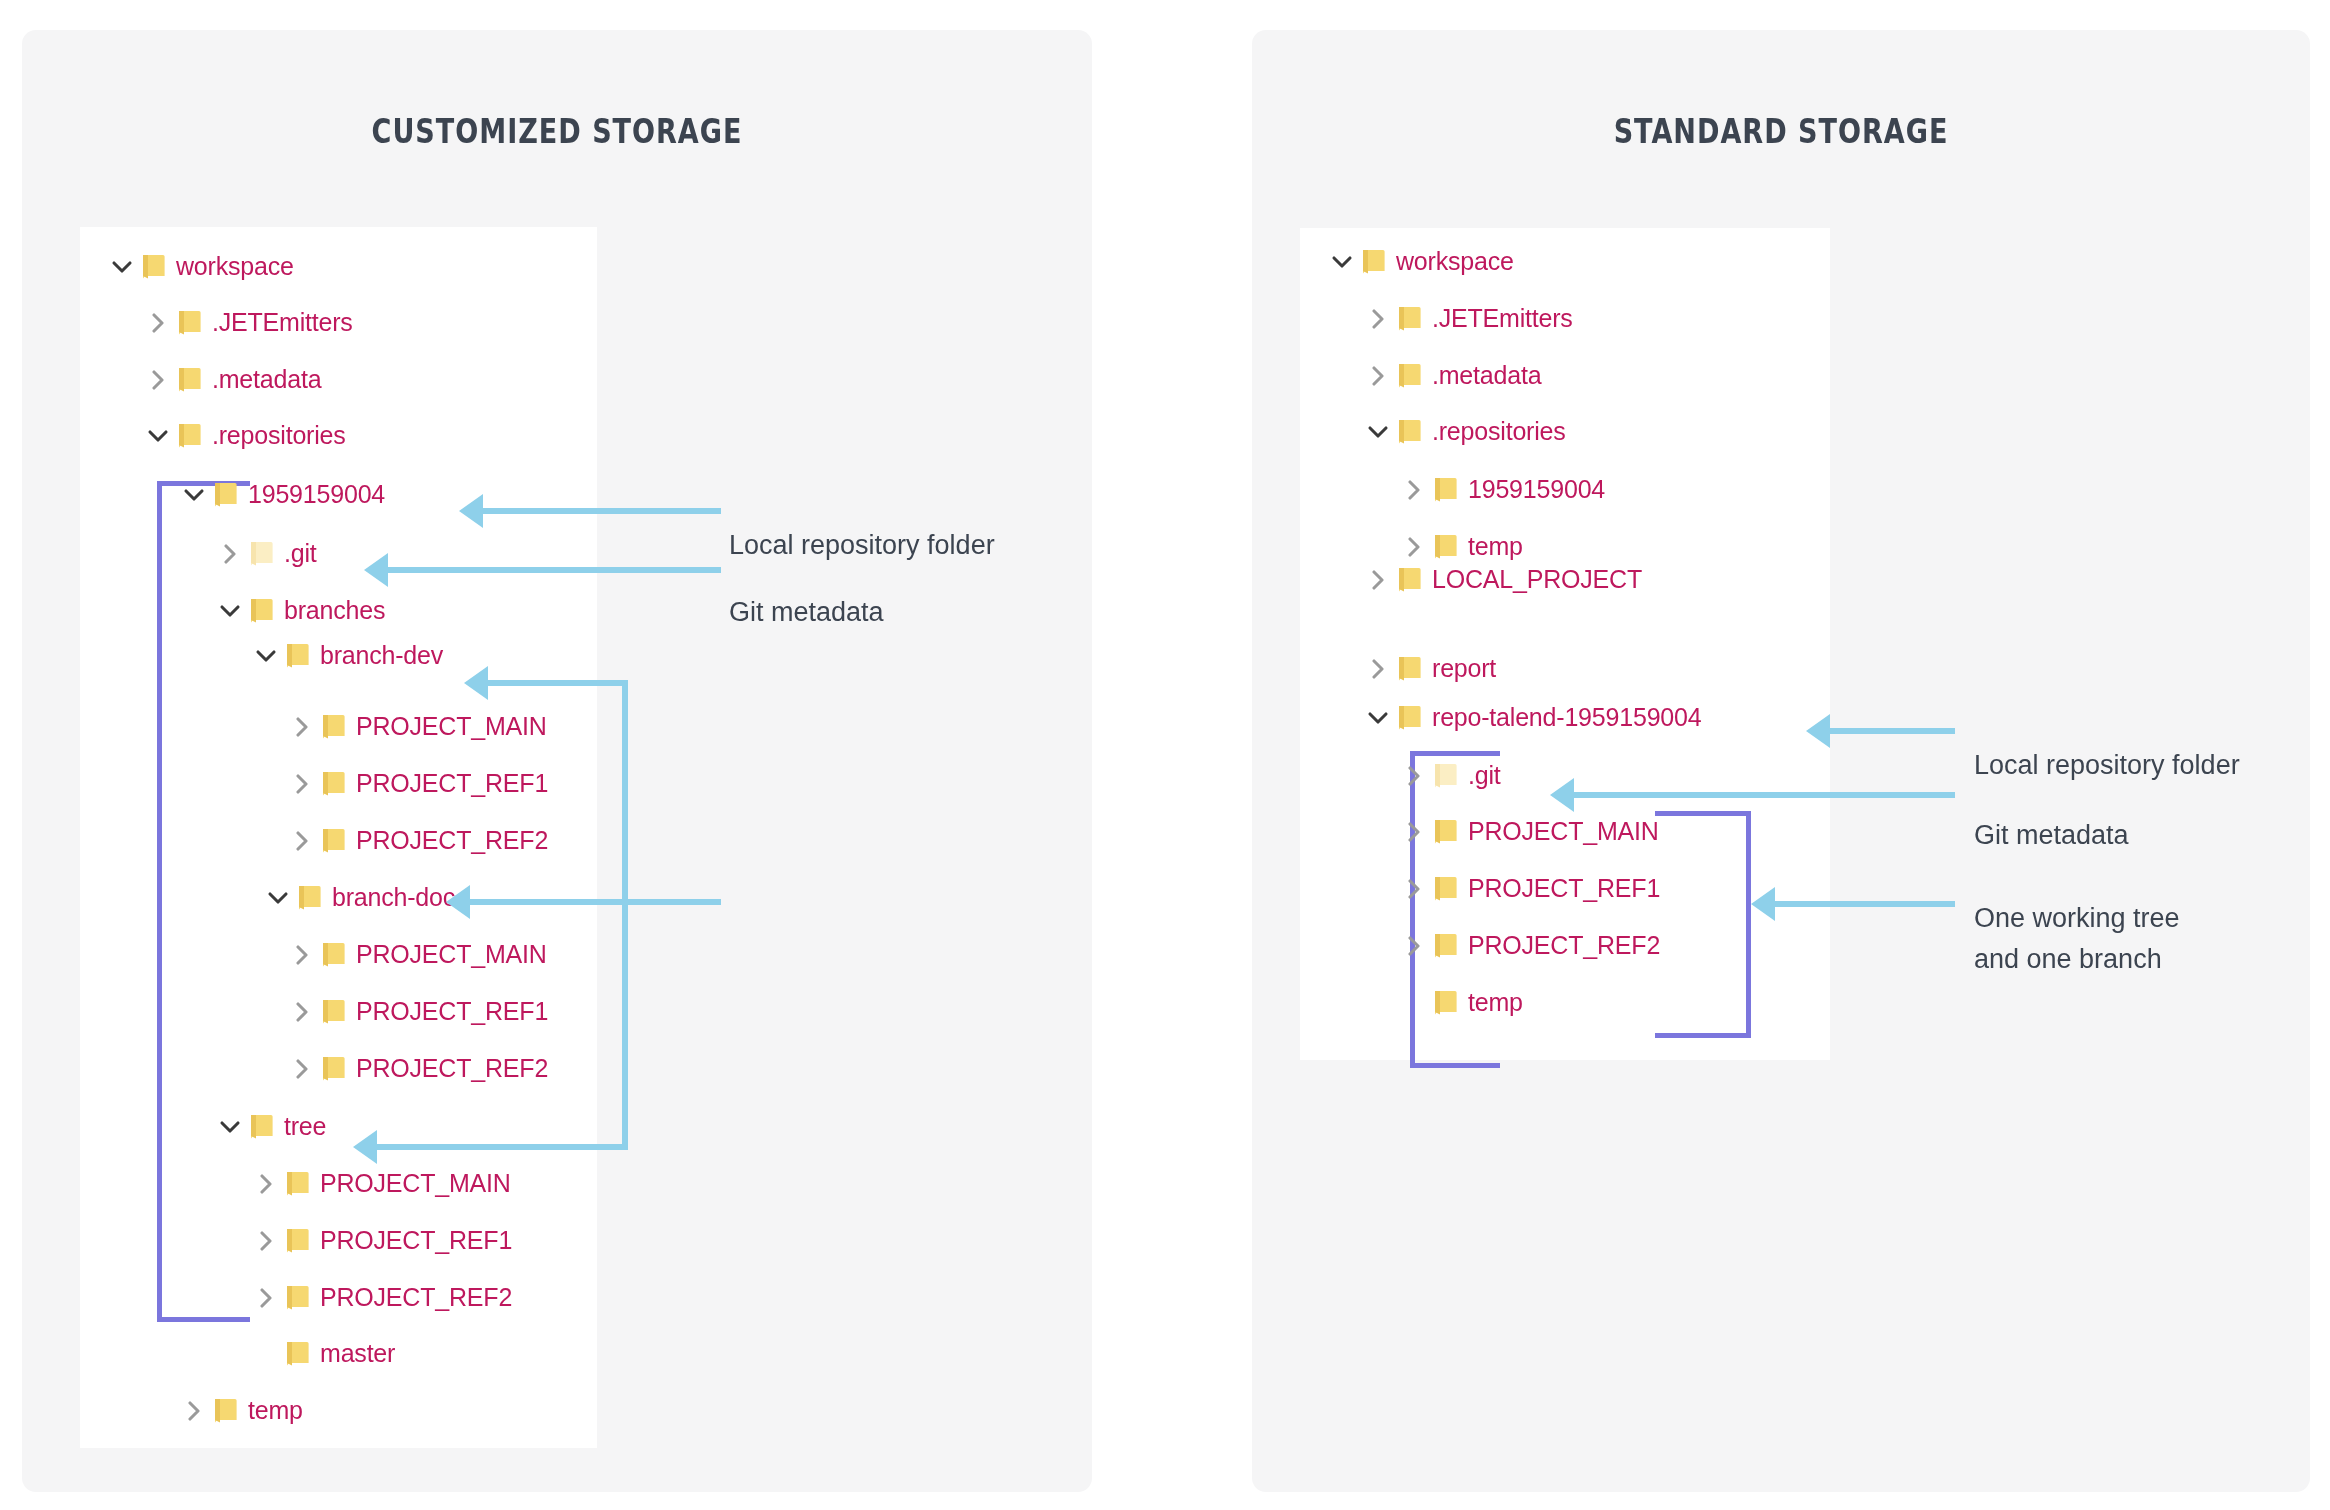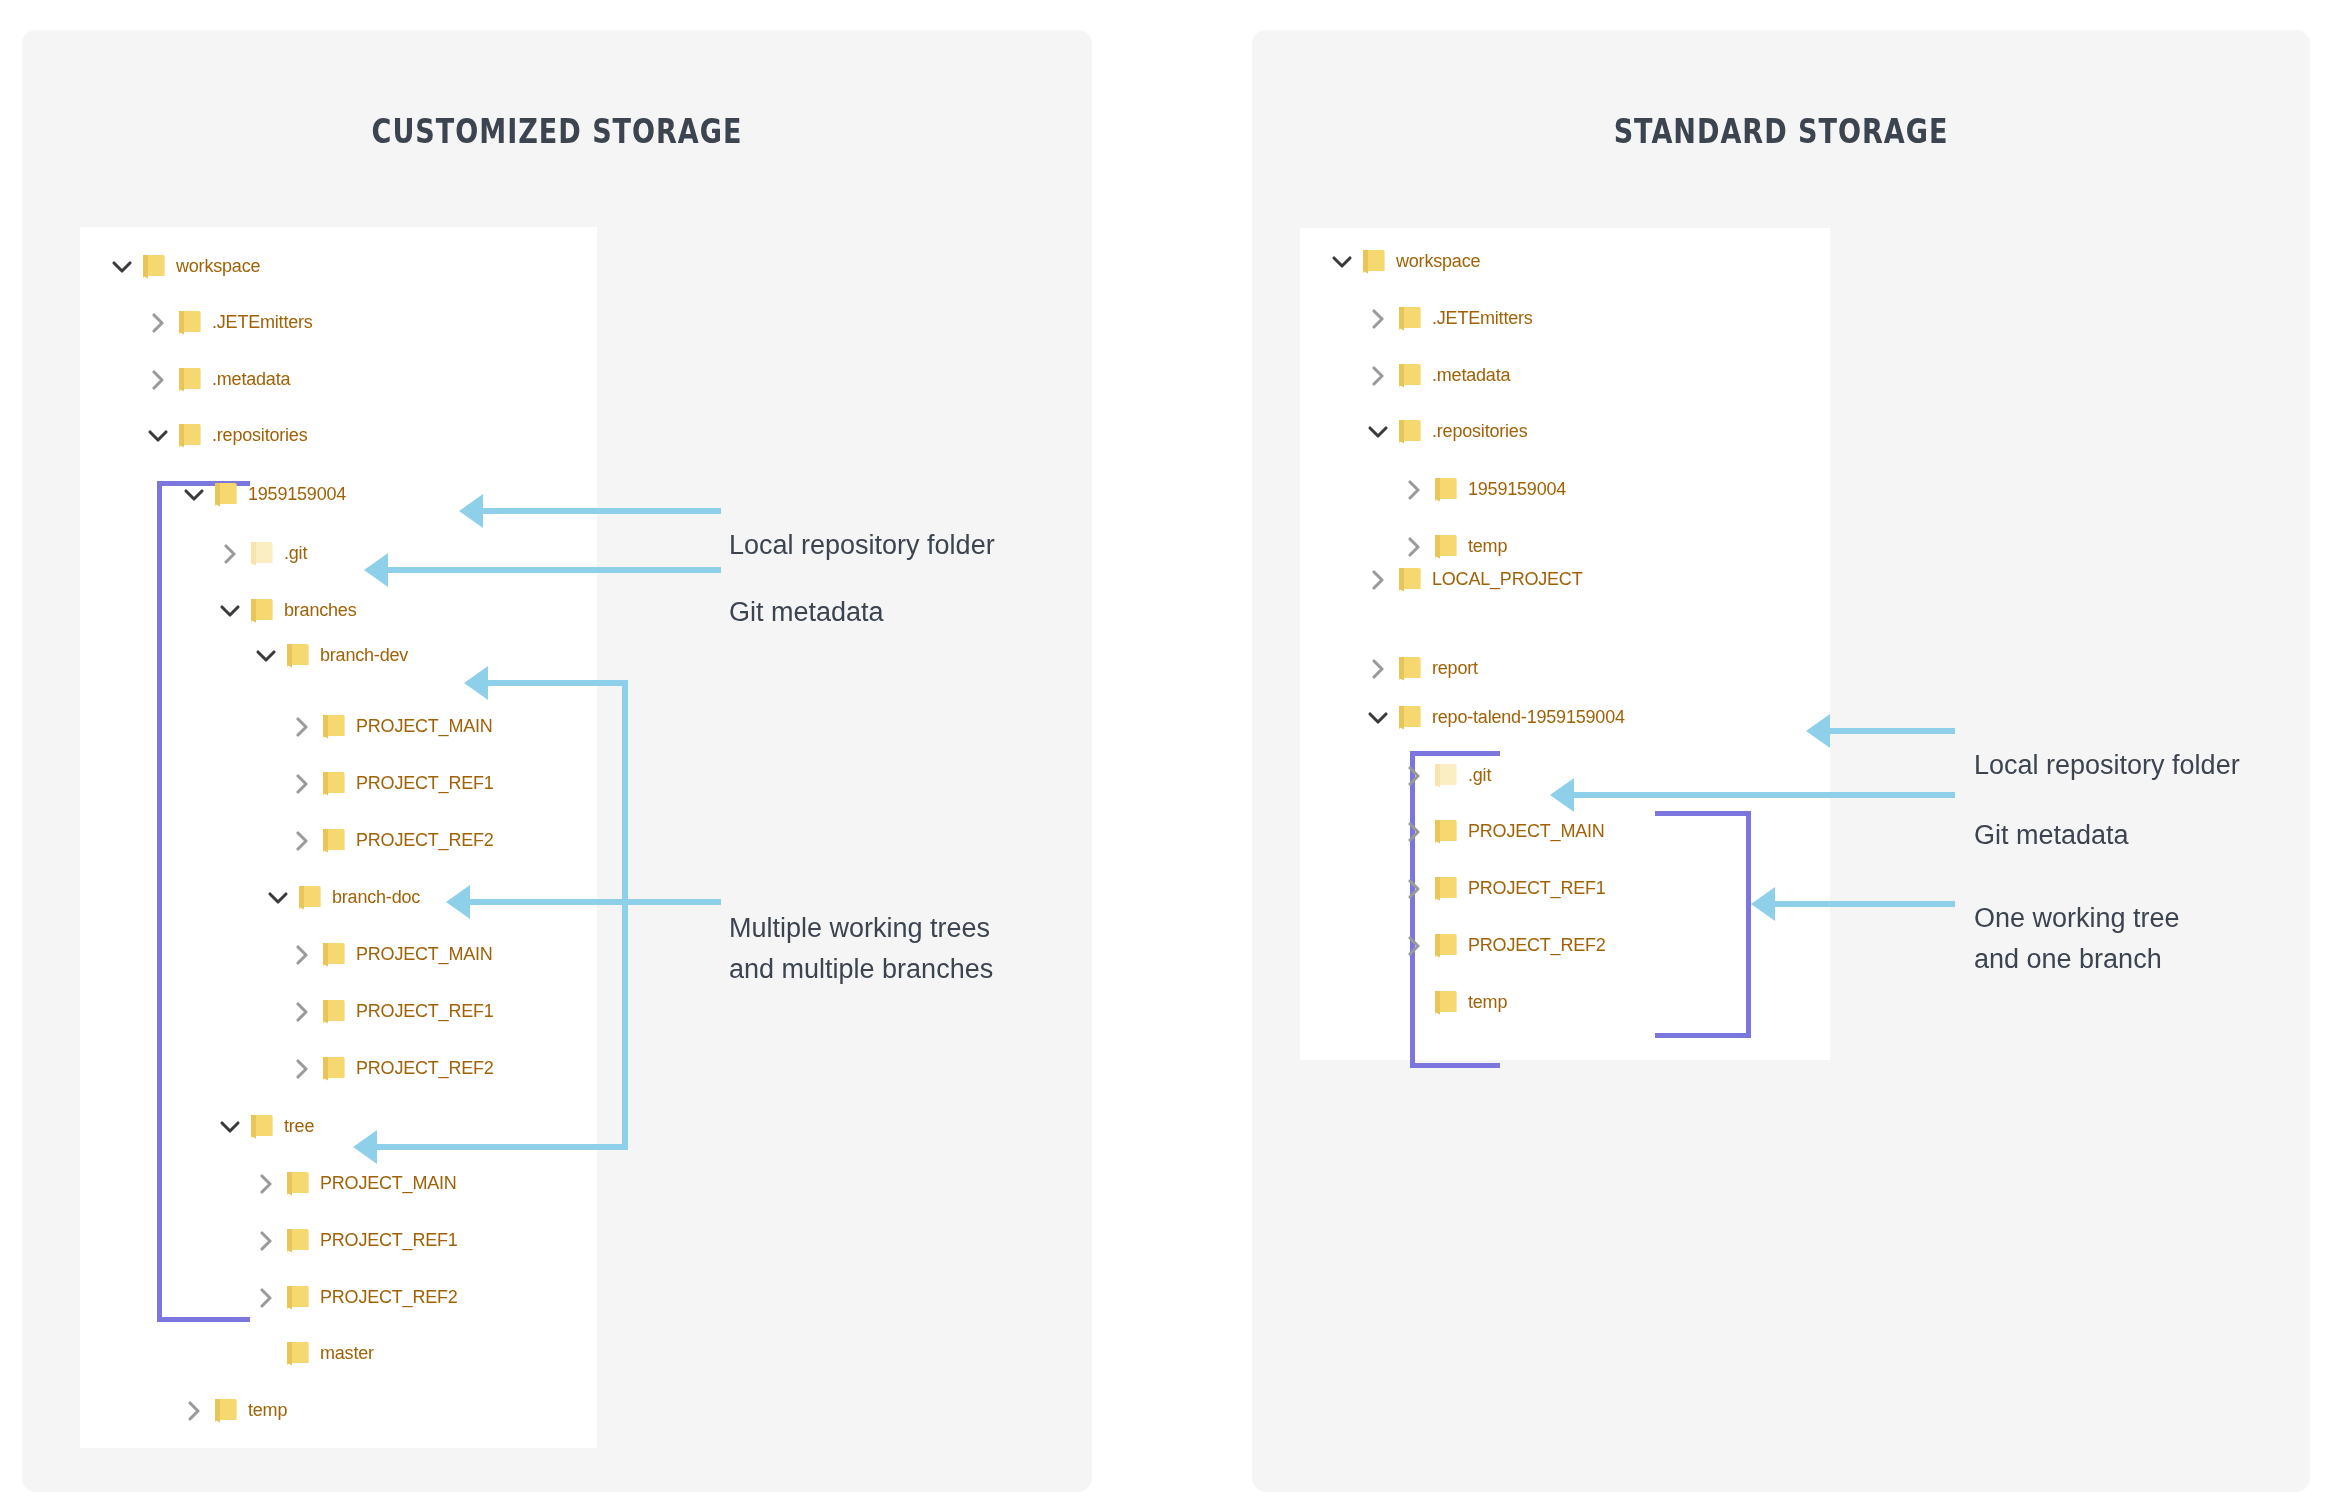--- a/index.html
+++ b/index.html
@@ -61,22 +61,22 @@
 
   .folder {
     width: 27px; height: 24px;
     flex: 0 0 27px;
     position: relative;
     margin-right: 11px;
   }
   .folder svg { position: absolute; left: 0; top: 0; }
 
   .lbl {
-    font-size: 18px;
-    color: #a16207;
+    font-size: 25px;
+    color: #be185d;
     font-family: "Liberation Sans", sans-serif;
     letter-spacing: -0.2px;
   }
 
   
   .bracket {
     position: absolute;
     border-color: #7b76dd;
     border-style: solid;
     pointer-events: none;
@@ -448,22 +448,20 @@
 
     <div class="ann-line" style="left:488px; top:680px; width:140px; height:6px;"></div>
     <div class="arrow-head" style="left:464px; top:666px;"></div>
 
     <div class="ann-line" style="left:470px; top:899px; width:251px; height:6px;"></div>
     <div class="arrow-head" style="left:446px; top:885px;"></div>
 
     <div class="ann-line" style="left:377px; top:1144px; width:251px; height:6px;"></div>
     <div class="arrow-head" style="left:353px; top:1130px;"></div>
   </div>
-  <div class="caption" style="left:729px; top:872px;">Multiple working trees
-and multiple branches</div>
 
   <div class="card" id="card-right">
     <div class="card-title">STANDARD STORAGE</div>
   </div>
   <div class="tree-pane" id="pane-right"></div>
 
   <div class="bracket" id="brk-r-outer"></div>
   <div class="bracket" id="brk-r-inner"></div>
 
   <div id="rows-right">

